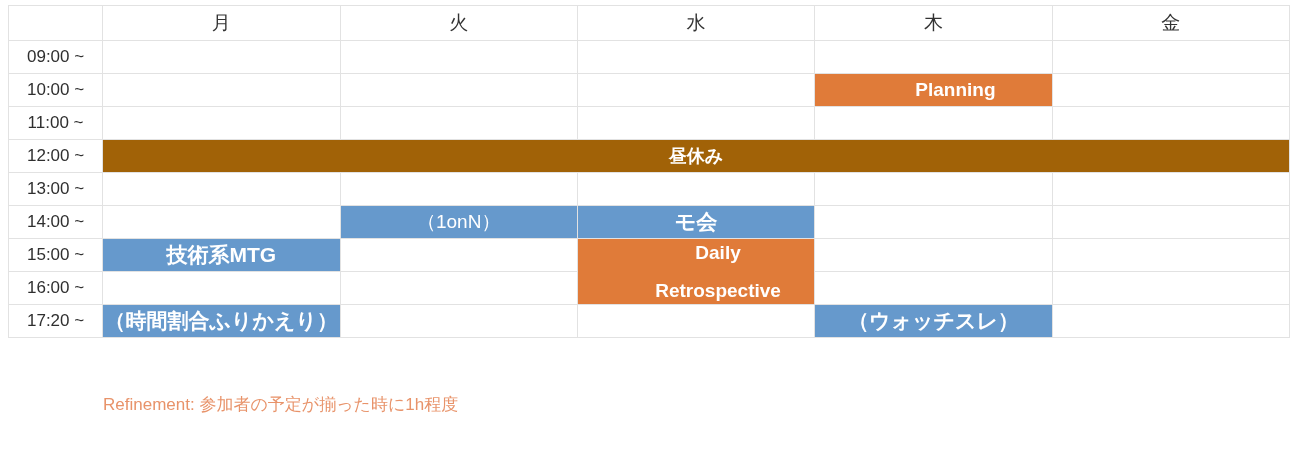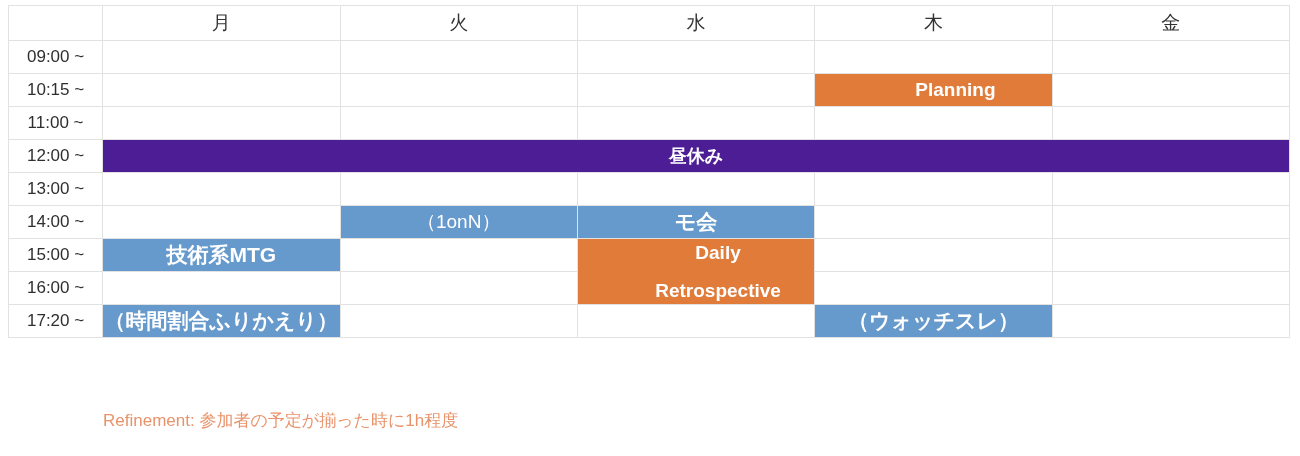--- a/index.html
+++ b/index.html
@@ -74,39 +74,39 @@
   
   td.ev {
     text-align: center;
     vertical-align: middle;
     color: #ffffff;
     line-height: 1.25;
     border-color: transparent;
   }
   td.ev.blue   { background: #6699cc; }
   td.ev.orange { background: #e07b39; padding-left: 44px; }
-  td.ev.green  { background: #4c1d95; }
+  td.ev.green  { background: #a16207; }
 
   .ev-label {
     display: block;
     width: 100%;
     text-align: center;
   }
   .ev-label.jp      { font-size: 21px; font-weight: bold; }
   .ev-label.jp-bold { font-size: 18px; font-weight: bold; }
   .ev-label.en      { font-size: 19px; font-weight: bold; }
   .ev-label.en-thin { font-size: 19px; font-weight: normal; }
 
   .ev-line + .ev-line { margin-top: 14px; }
 
   
   .notes {
     position: absolute;
     left: 103px;
-    top: 406px;
+    top: 390px;
   }
   .note-line {
     font-size: 17px;
     color: #e8936a;
     line-height: 30px;
     white-space: nowrap;
   }
 </style>
 </head>
 <body>
@@ -140,21 +140,21 @@
         <tr>
           <td class="time-cell">09:00 ~</td>
           <td class="slot"></td>
           <td class="slot"></td>
           <td class="slot"></td>
           <td class="slot"></td>
           <td class="slot"></td>
         </tr>
 
         <tr>
-          <td class="time-cell">10:15 ~</td>
+          <td class="time-cell">10:00 ~</td>
           <td class="slot"></td>
           <td class="slot"></td>
           <td class="slot"></td>
           <td class="ev orange">
             <span class="ev-label en">Planning</span>
           </td>
           <td class="slot"></td>
         </tr>
 
         <tr>

